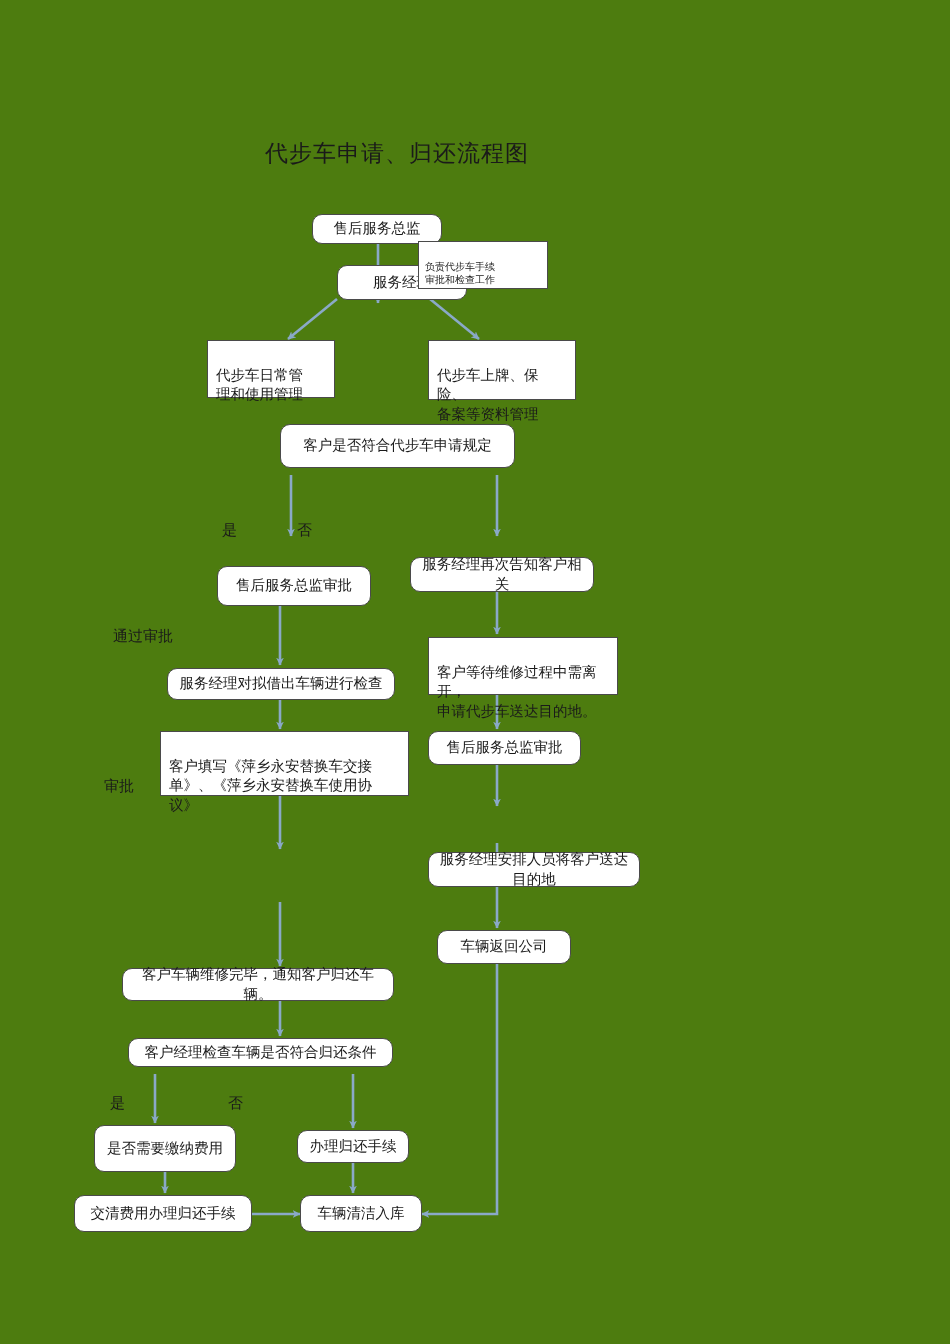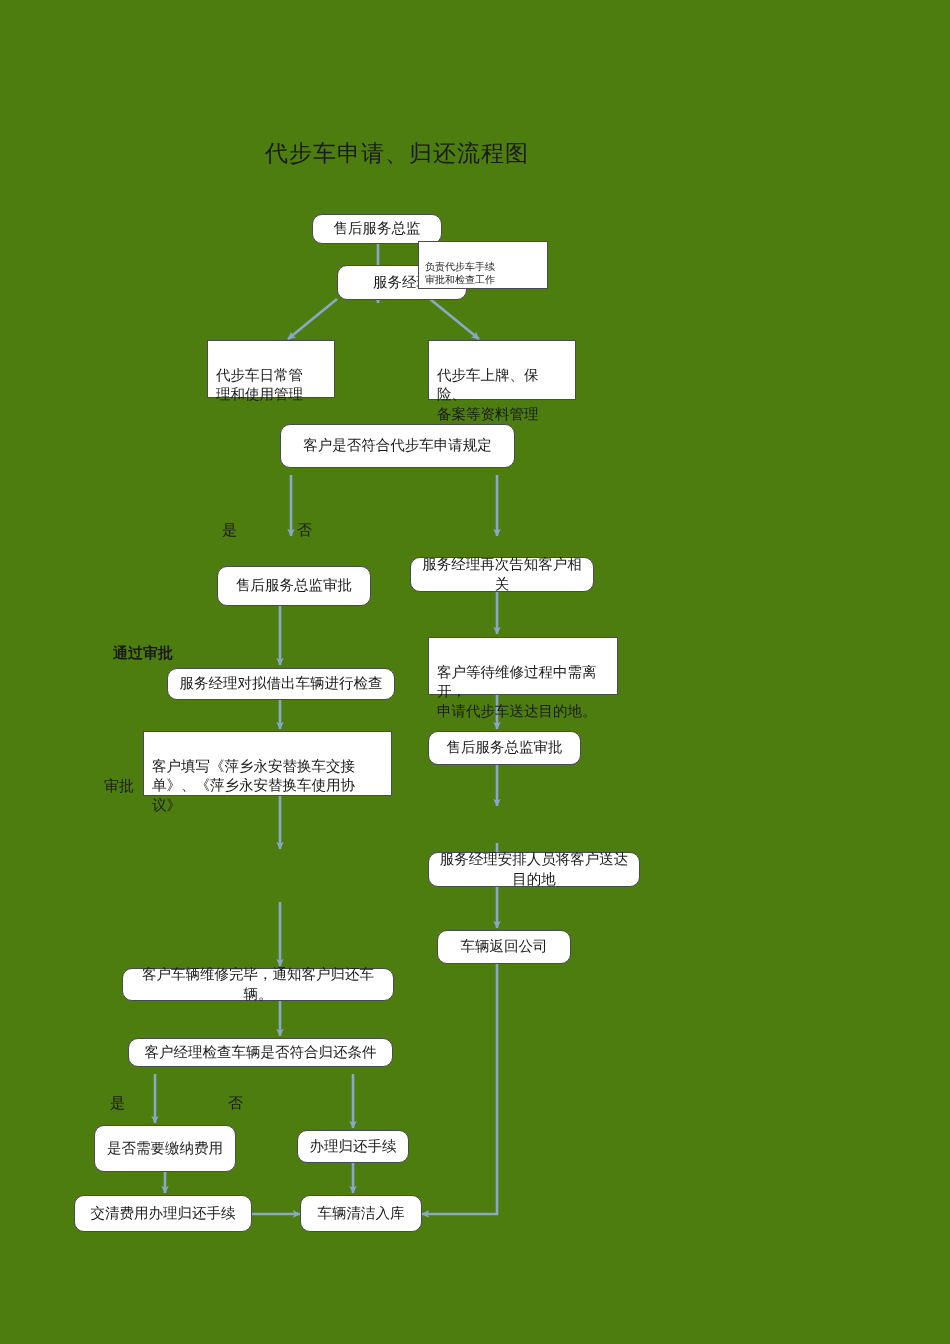--- a/index.html
+++ b/index.html
@@ -160,21 +160,21 @@
 
   <div class="node center" style="left:167px; top:668px; width:228px; height:32px;">
     <span class="txt">服务经理对拟借出车辆进行检查</span>
   </div>
 
   <div class="node topleft" style="left:428px; top:637px; width:190px; height:58px; white-space:pre-line;">
     <span class="txt">客户等待维修过程中需离开，
 申请代步车送达目的地。</span>
   </div>
 
-  <div class="node topleft overlap" style="left:143px; top:731px; width:249px; height:65px; white-space:pre-line;">
+  <div class="node topleft overlap" style="left:160px; top:731px; width:249px; height:65px; white-space:pre-line;">
     <span class="txt">客户填写《萍乡永安替换车交接
 单》、《萍乡永安替换车使用协
 议》</span>
   </div>
 
   <div class="node center" style="left:428px; top:731px; width:153px; height:34px;">
     <span class="txt">售后服务总监审批</span>
   </div>
 
   <div class="node center" style="left:428px; top:808px; width:212px; height:35px;margin-top:44px;">
@@ -205,18 +205,18 @@
   <div class="node center" style="left:74px; top:1195px; width:178px; height:37px;">
     <span class="txt">交清费用办理归还手续</span>
   </div>
 
   <div class="node center" style="left:300px; top:1195px; width:122px; height:37px;">
     <span class="txt">车辆清洁入库</span>
   </div>
 
   <div class="label" style="left:222px; top:521px;">是</div>
   <div class="label" style="left:297px; top:521px;">否</div>
-  <div class="label" style="left:113px; top:644px;font-weight:bold;">通过审批</div>
+  <div class="label" style="left:113px; top:627px;">通过审批</div>
   <div class="label" style="left:104px; top:777px; z-index:3;">审批</div>
   <div class="label" style="left:110px; top:1094px;">是</div>
   <div class="label" style="left:228px; top:1094px;">否</div>
 
 </div>
 
 </body></html>

